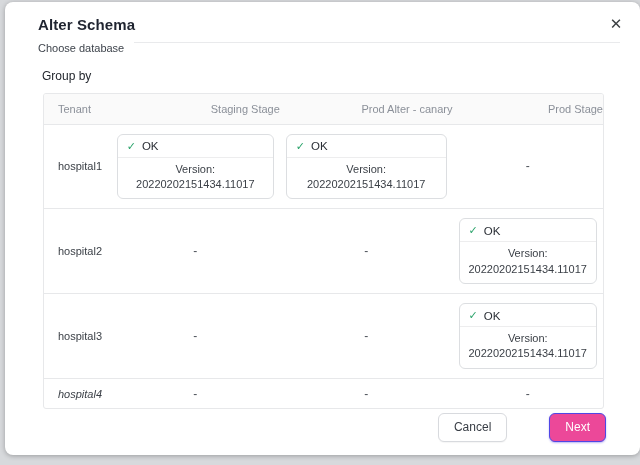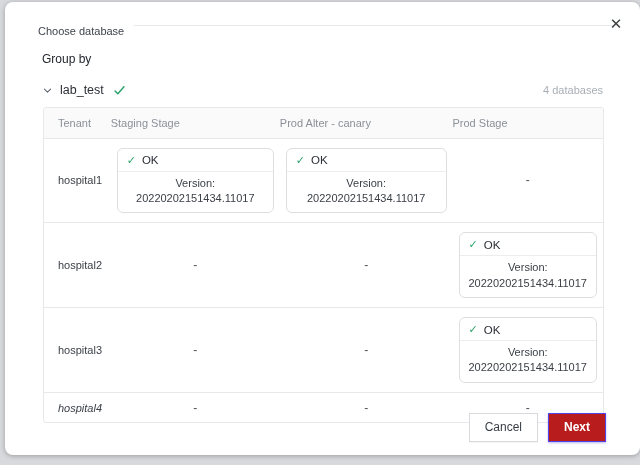--- a/index.html
+++ b/index.html
@@ -66,21 +66,21 @@
     margin: 10px 36px 0 38px;
     border: 1px solid #e7e8ea;
     border-radius: 3px;
     overflow: hidden;
   }
   table { width: 100%; border-collapse: collapse; }
   thead th {
     background: #fafafa;
     height: 30px;
     font-size: 11px; font-weight: 400; color: #8b9099;
-    text-align: left;
+    text-align: right;
     border-bottom: 1px solid #e7e8ea;
   }
   thead th:first-child { text-align: left; padding-left: 14px; }
   tbody tr + tr td { border-top: 1px solid #e7e8ea; }
   tbody td { vertical-align: middle; text-align: center; padding: 2px 0; }
   td.tenant-cell {
     text-align: left; padding-left: 14px;
     font-size: 11px; color: #3a3f46;
   }
   td.dash-cell { font-size: 12px; color: #4b5158; }
@@ -105,66 +105,54 @@
     padding: 4px 9px 6px 9px;
     font-size: 11px; color: #3a3f46; line-height: 1.4; text-align: center;
   }
   
   .footer {
     position: absolute; right: 34px; bottom: 13px;
     display: flex; gap: 10px;
   }
   .btn {
     font-family: inherit;
-    font-size: 12px; border-radius: 0; cursor: pointer;
+    font-size: 12px; border-radius: 6px; cursor: pointer;
     padding: 7px 15px; line-height: 1.1;
   }
   .btn-cancel {
     background: #fff; border: 1px solid #d8dade; color: #383d45;
     box-shadow: 0 1px 1px rgba(0,0,0,.04);
   }
   .btn-next {
-    background: #b91c1c; border: 1px solid #4f46e5; color: #fff; font-weight: 700;
+    background: #ec4899; border: 1px solid #4f46e5; color: #fff; font-weight: 400;
     box-shadow: 0 1px 2px rgba(79,70,229,.4);
+    margin-left: 32px;
   }
 </style>
 </head>
 <body>
 
 <div class="modal">
 
   <div class="modal-header">
+    <div class="modal-title">Alter Schema</div>
     <button class="close-btn">
       <span>✕</span>
     </button>
   </div>
 
   <div class="subtitle-row">
     <span>Choose database</span>
     <span class="subtitle-line"></span>
   </div>
 
   <div class="groupby-row">
     <span>Group by</span>
   </div>
 
-  <div class="db-row">
-    <span class="chev">
-      <svg width="11" height="11" viewBox="0 0 16 16">
-          <path d="M3.5 6l4.5 4.5L12.5 6" stroke="#5f6670" stroke-width="1.6" fill="none" stroke-linecap="round" stroke-linejoin="round"></path>
-        </svg>
-    </span>
-    <span class="db-name">lab_test</span>
-    <span class="db-check">
-      <svg width="13" height="13" viewBox="0 0 16 16">
-          <path d="M2.5 8.5l3.5 3.5 7.5-8.5" stroke="#2aa36a" stroke-width="1.8" fill="none" stroke-linecap="round" stroke-linejoin="round"></path>
-        </svg>
-    </span>
-    <span class="db-count">4 databases</span>
-  </div>
 
   <div class="table-wrap">
     <table>
       <colgroup>
         <col style="width:68px">
           <col style="width:172px">
           <col style="width:176px">
           <col style="width:148px">
       </colgroup>
       <thead>

